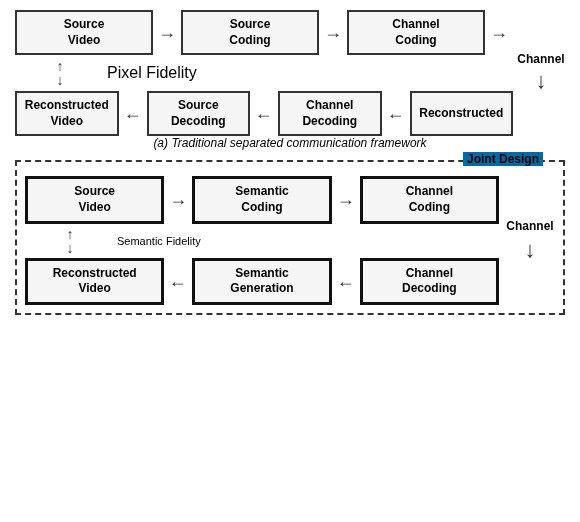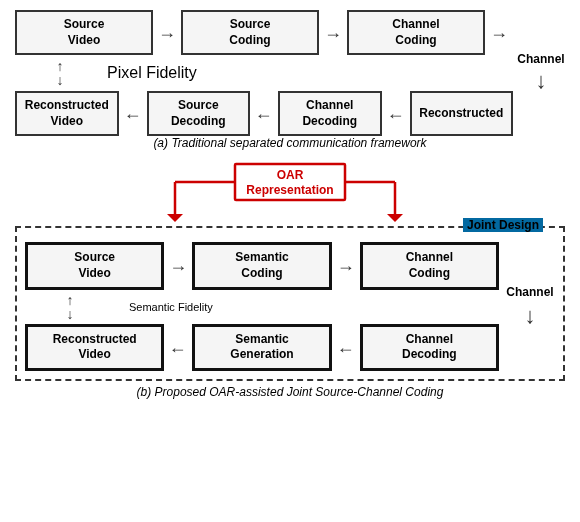--- a/index.html
+++ b/index.html
@@ -192,36 +192,20 @@
     </div>
   </div>
 
   <div class="caption">
     <span>(a) Traditional separated communication framework</span>
   </div>
 </div>
 
 <div class="diagram-b">
 
-  <div style="width:100%; position:relative; height:66px; display:flex; justify-content:center; align-items:flex-start;">
-    <svg width="100%" height="66" style="position:absolute; top:0; left:0;">
-
-      <rect x="220" y="4" width="110" height="36" rx="1" ry="1" fill="white" stroke="#cc0000" stroke-width="2.5"></rect>
-      <text x="275" y="19" text-anchor="middle" fill="#cc0000" font-weight="bold" font-size="12" font-family="Arial">OAR</text>
-      <text x="275" y="34" text-anchor="middle" fill="#cc0000" font-weight="bold" font-size="12" font-family="Arial">Representation</text>
-
-      <line x1="220" y1="22" x2="160" y2="22" stroke="#cc0000" stroke-width="2.5"></line>
-      <line x1="160" y1="22" x2="160" y2="58" stroke="#cc0000" stroke-width="2.5"></line>
-      <polygon points="152,54 168,54 160,62" fill="#cc0000"></polygon>
-
-      <line x1="330" y1="22" x2="380" y2="22" stroke="#cc0000" stroke-width="2.5"></line>
-      <line x1="380" y1="22" x2="380" y2="58" stroke="#cc0000" stroke-width="2.5"></line>
-      <polygon points="372,54 388,54 380,62" fill="#cc0000"></polygon>
-    </svg>
-  </div>
 
   <div class="joint-design-wrapper" style="padding-top:14px;">
     <span class="joint-design-label">Joint Design</span>
 
     <div class="b-rows-and-channel">
       <div class="b-rows">
 
         <div class="flow-row">
           <div class="flow-box flow-box-thick">
             <span style="white-space:pre-line;">Source
@@ -237,21 +221,21 @@
             <span style="white-space:pre-line;">Channel
 Coding</span>
           </div>
         </div>
 
         <div style="display:flex; align-items:center; height:34px; position:relative;">
           <div style="display:flex; flex-direction:column; align-items:center; justify-content:center; width:90px; height:34px;">
             <span style="font-size:14px; color:#333; line-height:1;">↑</span>
             <span style="font-size:14px; color:#333; line-height:1;">↓</span>
           </div>
-          <div style="font-size:11px; font-weight:normal; margin-left:14px;">
+          <div style="font-size:11px; font-weight:normal; margin-left:2px;">
             <span>Semantic Fidelity</span>
           </div>
         </div>
 
         <div class="flow-row">
           <div class="flow-box flow-box-thick">
             <span style="white-space:pre-line;">Reconstructed
 Video</span>
           </div>
           <div class="arrow-left">→</div>
@@ -267,16 +251,13 @@
         </div>
       </div>
 
       <div class="b-channel-right" style="padding-left:6px;">
         <span style="font-size:12px; font-weight:bold; margin-bottom:4px;">Channel</span>
         <span style="font-size:22px; color:#333;">↓</span>
       </div>
     </div>
   </div>
 
-  <div class="caption">
-    <span>(b) Proposed OAR-assisted Joint Source-Channel Coding</span>
-  </div>
 </div>
 
 </body></html>

